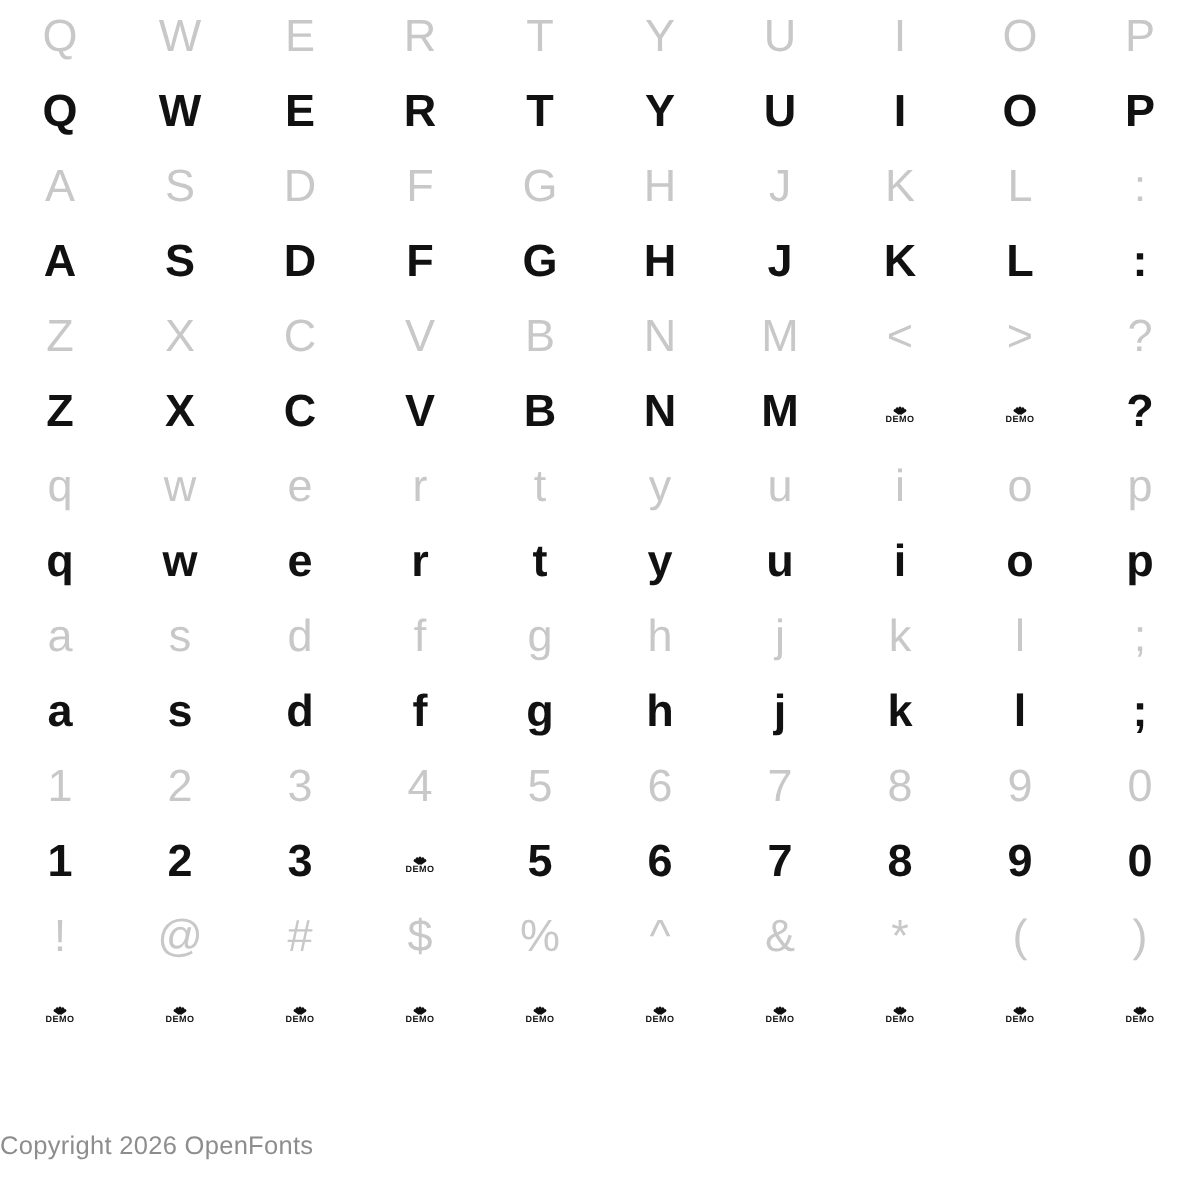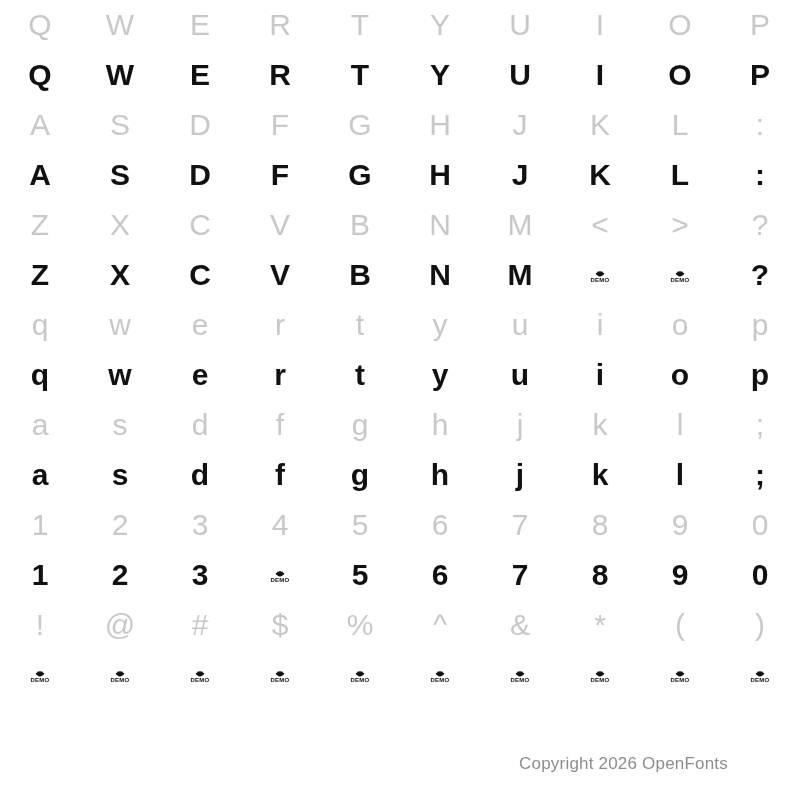--- a/index.html
+++ b/index.html
@@ -87,21 +87,20 @@
     font-weight: bold;
     letter-spacing: 0.3px;
     margin-top: 1px;
     color: #111;
   }
   .footer {
     position: absolute;
     left: 0;
     bottom: 26px;
     width: 800px;
-    text-align: right;
     padding-right: 72px;
     box-sizing: border-box;
     font-size: 17px;
     color: #8d8d8d;
     letter-spacing: 0.2px;
   }
 </style>
 </head>
 <body>
 

